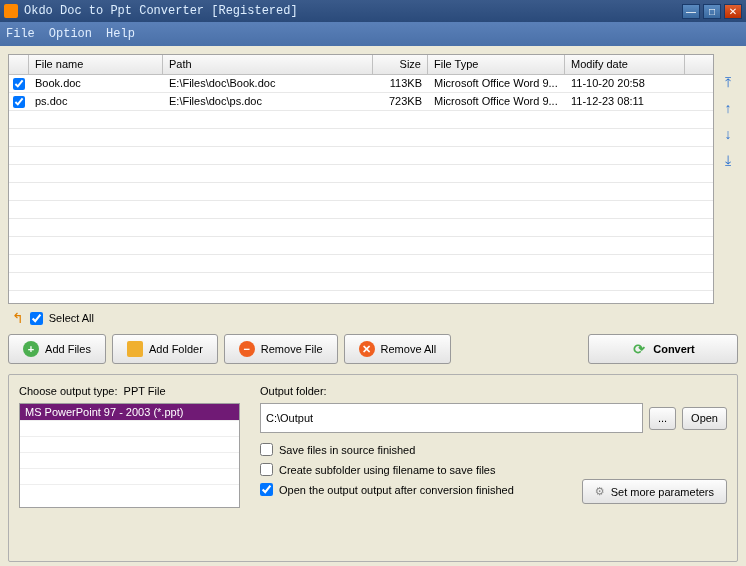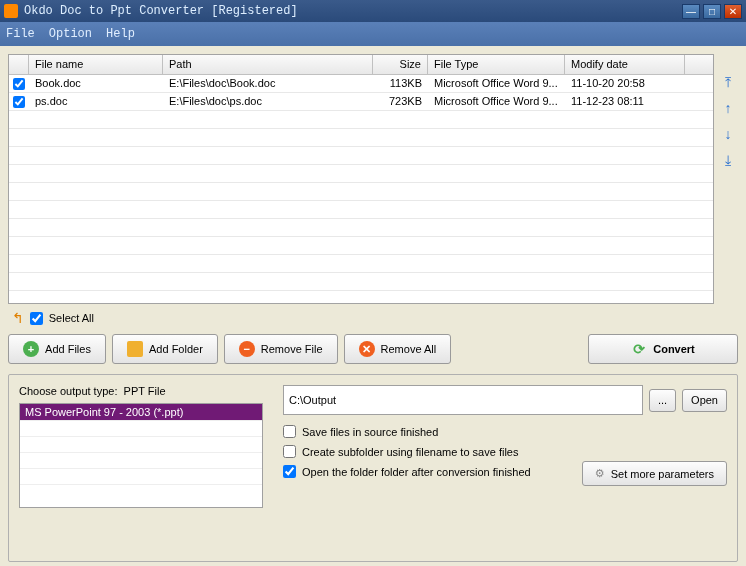--- a/index.html
+++ b/index.html
@@ -170,21 +170,21 @@
 .icon-x { background: #f06020; }
 .icon-convert { color: #4caf50; background: none; font-size: 14px; }
 .bottom-panel {
   border: 1px solid #b0b0b0;
   border-radius: 2px;
   padding: 10px;
   display: flex;
   gap: 20px;
   flex: 1;
 }
-.left-panel { width: 244px; }
+.left-panel { width: 221px; }
 .right-panel { flex: 1; }
 .panel-label { margin-bottom: 6px; }
 .type-list {
   border: 1px solid #a0a0a0;
   background: #fff;
   height: 105px;
 }
 .type-item {
   padding: 2px 5px;
 }
@@ -374,36 +374,37 @@
       <div class="type-list">
         <div class="type-item selected">MS PowerPoint 97 - 2003 (*.ppt)</div>
         <div class="type-blank"></div>
           <div class="type-blank"></div>
           <div class="type-blank"></div>
           <div class="type-blank"></div>
           <div class="type-blank"></div>
       </div>
     </div>
     <div class="right-panel">
+      <div class="panel-label">Output folder:</div>
       <div class="output-row">
         <input class="output-input" value="C:\Output" style="">
         <button class="small-btn">...</button>
         <button class="small-btn">Open</button>
       </div>
       <div class="check-row">
         <input type="checkbox" id="cb1" style="">
         <label>Save files in source finished</label>
       </div>
       <div class="check-row">
         <input type="checkbox" id="cb2" style="">
         <label>Create subfolder using filename to save files</label>
       </div>
       <div class="check-row">
         <input type="checkbox" id="cb3" checked="" style="">
-        <label>Open the folder folder after conversion finished</label>
+        <label>Open the output output after conversion finished</label>
       </div>
       <div class="more-params-row">
         <div class="more-params-btn">
           <span class="gear-icon">⚙</span>
           <span>Set more parameters</span>
         </div>
       </div>
     </div>
   </div>
 

